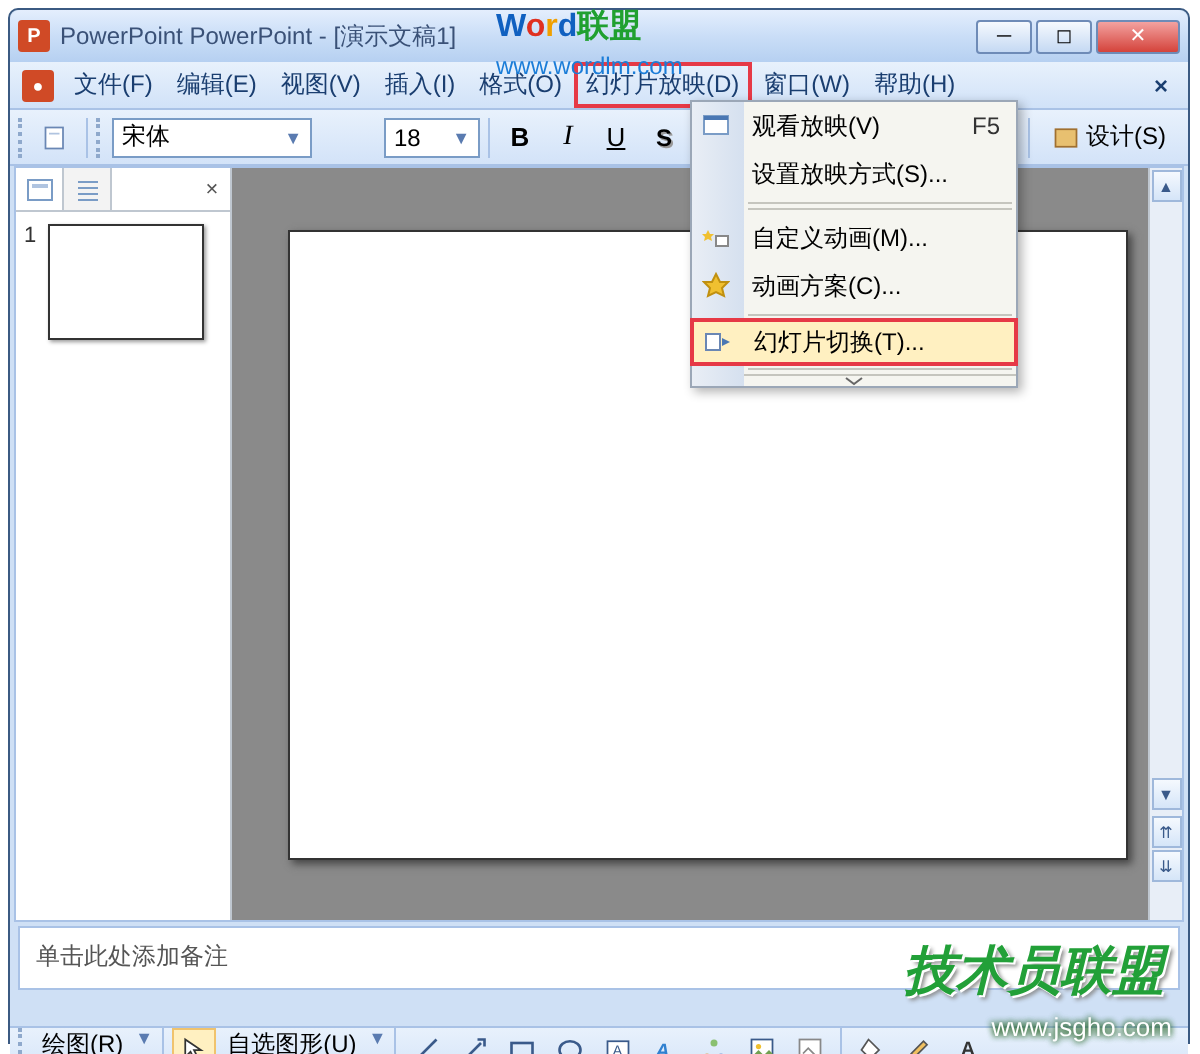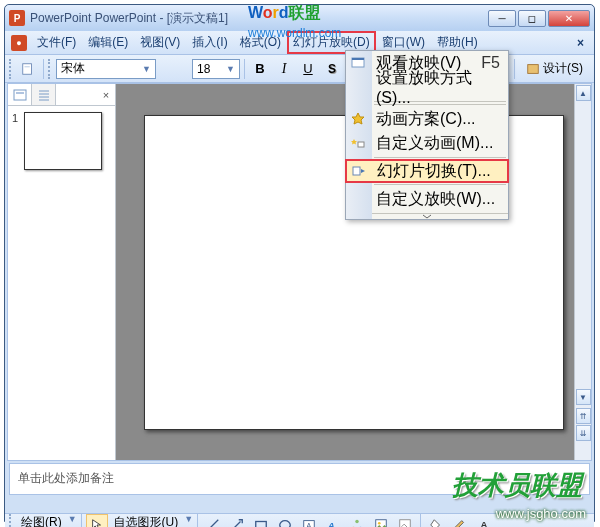--- a/index.html
+++ b/index.html
@@ -51,21 +51,21 @@
     .notes-panel { height: 32px; margin: 2px 4px 5px; background: #fff; border: 1px solid #a9c2e6; padding: 6px 8px; color: #555; font-size: 12px; }
     
     .drawbar { height: 26px; background: linear-gradient(#e8f1fc,#d3e3f8); display: flex; align-items: flex-start; padding: 0 4px; border-top: 1px solid #a9c2e6; gap: 2px; margin-top: 18px; }
     .draw-label { padding: 0 4px; }
     
     .statusbar { height: 22px; background: linear-gradient(#dce9f9,#c9dbf3); display: flex; align-items: center; padding: 0 10px; font-size: 11px; color: #2a4066; gap: 60px; }
     
     
     .dropdown { position: absolute; left: 345px; top: 50px; width: 164px; background: #f5f5f0; border: 1px solid #9ba7b7; box-shadow: 2px 2px 5px rgba(0,0,0,0.3); z-index: 100; }
     .dd-iconbar { position: absolute; left: 0; top: 0; width: 26px; height: 100%; background: linear-gradient(90deg,#e9eef5,#d5e0ef); }
-    .dd-item { position: relative; height: 24px; display: flex; align-items: center; padding-left: 30px; padding-right: 8px; font-size: 16px; color: #000; }
+    .dd-item { position: relative; height: 24px; display: flex; align-items: center; padding-left: 30px; padding-right: 8px; font-size: 12px; color: #000; }
     .dd-item.disabled { color: #9a9a9a; }
     .dd-item.highlighted { border: 2px solid #e63946; height: 24px; margin: -1px; background: #fff0c1; }
     .dd-shortcut { margin-left: auto; color: #333; text-align: center; }
     .dd-sep { height: 1px; background: #c5c5be; margin: 2px 2px 2px 28px; }
     .dd-icon { position: absolute; left: 4px; width: 16px; height: 16px; display: flex; align-items: center; justify-content: center; font-size: 11px; }
     
     
     .wm-wordlm { position: absolute; left: 248px; top: 3px; font-size: 16px; font-weight: bold; z-index: 200; }
     .wm-wordlm .w { color: #1060c0; }
     .wm-wordlm .o { color: #e03020; }
@@ -290,48 +290,45 @@
     <span class="dd-shortcut">F5</span>
   </div>
   <div class="dd-item">
     <span>设置放映方式(S)...</span>
   </div>
   <div class="dd-sep"></div>
   <div class="dd-sep"></div>
   <div class="dd-item">
     <span class="dd-icon">
         <svg width="14" height="14" viewBox="0 0 14 14">
-          <path d="M7 1l2 4 4 0-3 3 1 4-4-2-4 2 1-4-3-3 4 0z" fill="#f0c030" stroke="#c09010"></path>
+          <path d="M3 3l1 2 2 0-1.5 1.5 0.5 2-2-1-2 1 0.5-2L0 5l2 0z" fill="#f0c030"></path>
+          <rect x="7" y="6" width="6" height="5" fill="#fff" stroke="#888"></rect>
         </svg>
       </span>
-    <span>动画方案(C)...</span>
+    <span>自定义动画(M)...</span>
   </div>
   <div class="dd-item">
     <span class="dd-icon">
         <svg width="14" height="14" viewBox="0 0 14 14">
-          <path d="M3 3l1 2 2 0-1.5 1.5 0.5 2-2-1-2 1 0.5-2L0 5l2 0z" fill="#f0c030"></path>
-          <rect x="7" y="6" width="6" height="5" fill="#fff" stroke="#888"></rect>
+          <path d="M7 1l2 4 4 0-3 3 1 4-4-2-4 2 1-4-3-3 4 0z" fill="#f0c030" stroke="#c09010"></path>
         </svg>
       </span>
-    <span>自定义动画(M)...</span>
+    <span>动画方案(C)...</span>
   </div>
   <div class="dd-sep"></div>
   <div class="dd-item highlighted">
     <span class="dd-icon">
         <svg width="14" height="14" viewBox="0 0 14 14">
           <rect x="1" y="3" width="7" height="8" fill="#fff" stroke="#6a87b4"></rect>
           <path d="M9 5l4 2-4 2z" fill="#4a77b3"></path>
         </svg>
       </span>
     <span>幻灯片切换(T)...</span>
   </div>
   <div class="dd-sep"></div>
-  <div class="dd-item">
-    <span>自定义放映(W)...</span>
-  </div>
   <div style="height:6px;border-top:1px solid #c5c5be;margin-top:2px;display:flex;justify-content:center">
     <svg width="10" height="6" viewBox="0 0 10 6">
         <path d="M1 1l4 3 4-3" fill="none" stroke="#666"></path>
       </svg>
   </div>
 </div>
 
 <div class="wm-wordlm">
   <span class="w">W</span><span class="o">o</span><span class="r">r</span><span class="d">d</span><span class="lm">联盟</span>
 </div>

